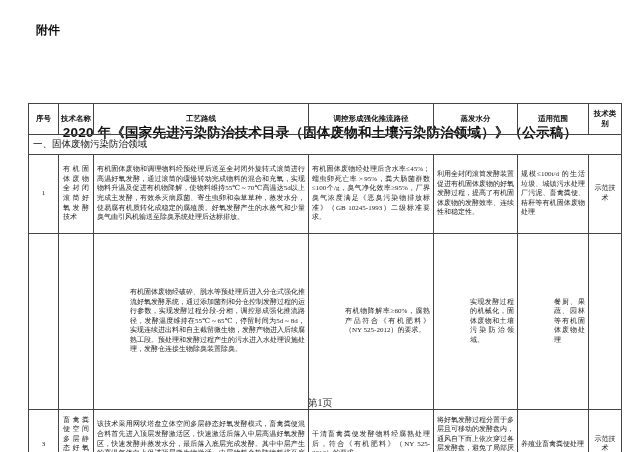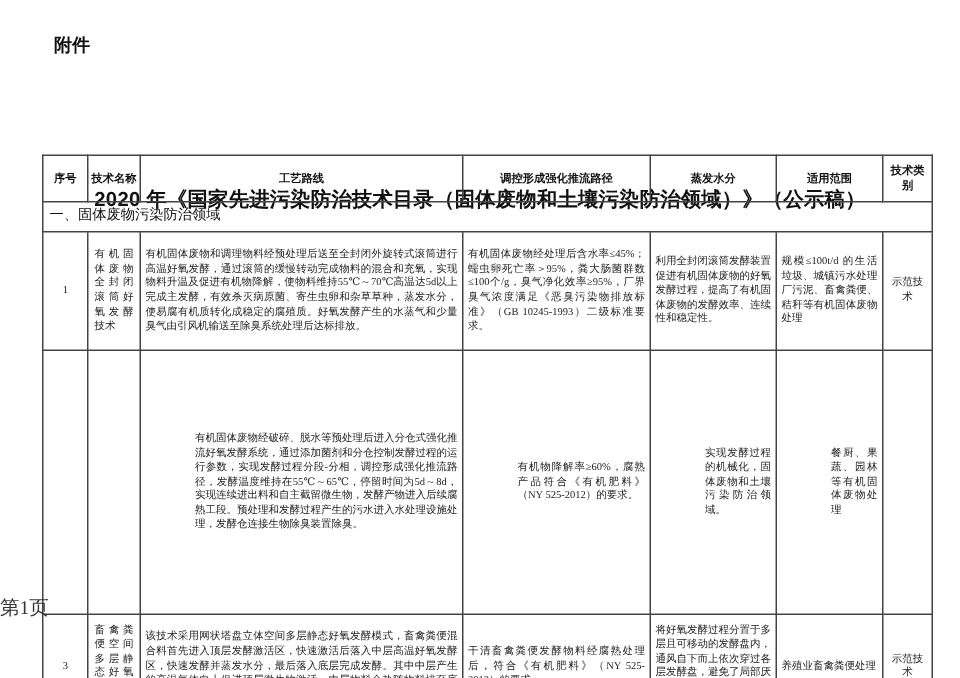--- a/index.html
+++ b/index.html
@@ -64,22 +64,22 @@
     text-align: justify;
     padding: 2px 3px;
   }
   td.c-cat { text-align: center; font-family: Liberation Serif, serif; }
   tr.r1 td { height: 74px; }
   tr.r2 td { height: 67px; padding-left: 36px; }
   tr.r3 td { height: 64px; }
 
   .footer {
     position: absolute; left: 0; right: 0; top: 396px;
-    text-align: left;
-    font-size: 13px; color: #333;
+    text-align: center;
+    font-size: 10px; color: #333;
   }
 </style>
 </head>
 <body>
 
 <div class="page">
 
   <div class="attachment">附件</div>
 
   <div class="doc-title">2020 年《国家先进污染防治技术目录（固体废物和土壤污染防治领域）》（公示稿）</div>

